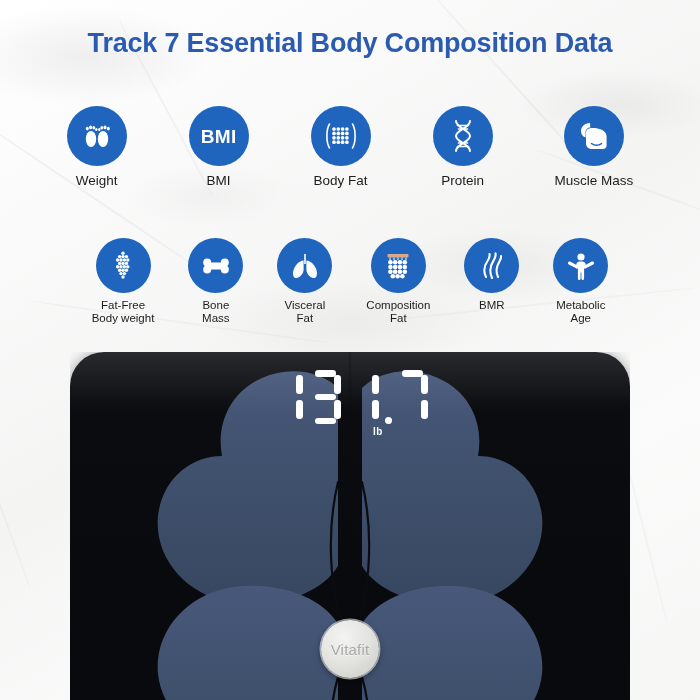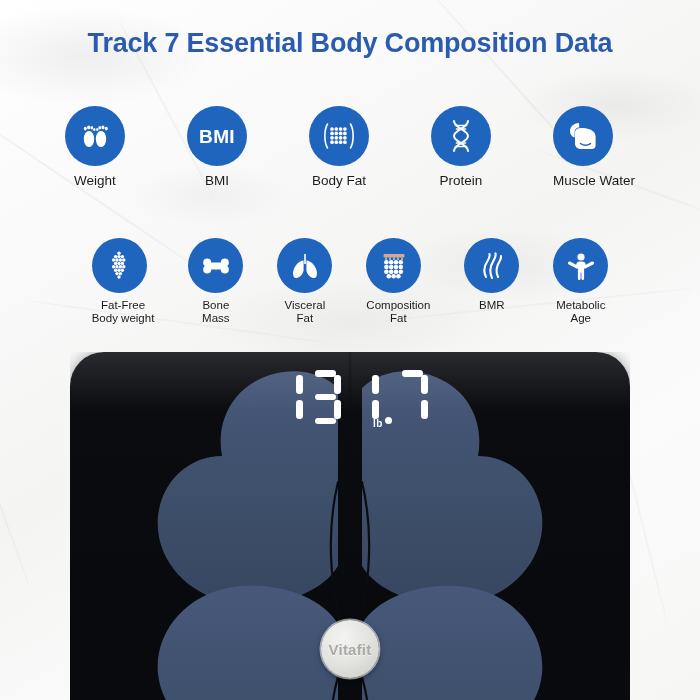--- a/index.html
+++ b/index.html
@@ -33,21 +33,21 @@
     letter-spacing:-.2px;
     color:#2b5bb0;
     white-space:nowrap;
   }
 
   
   .row{ position:absolute; left:0; width:100%; display:flex; justify-content:center; }
   .row1{ top:106px; gap:62px; }
   .row2{ top:238px; gap:34px; }
 
-  .cell{ display:flex; flex-direction:column; }
+  .cell{ display:flex; flex-direction:column; align-items:center; }
 
   .circle{
     border-radius:50%;
     background:#1f64bd;
     display:flex; align-items:center; justify-content:center;
     position:relative;
   }
   .row1 .circle{ width:60px; height:60px; }
   .row2 .circle{ width:55px; height:55px; }
 
@@ -90,29 +90,30 @@
   .hub{
     position:absolute; left:50%; top:268px;
     width:58px; height:58px; margin-left:-29px;
     border-radius:50%;
     background:radial-gradient(circle at 38% 30%, #f4f4f2 0%, #e3e3e0 48%, #c9c9c6 100%);
     box-shadow:0 0 0 1.5px rgba(255,255,255,.55), 0 2px 6px rgba(0,0,0,.55);
     display:flex; align-items:center; justify-content:center;
     z-index:5;
   }
   .hub-text{
-    color:#a9a9a6; font-size:15px; font-weight:bold; letter-spacing:.2px;
+    color:#a9a9a6; font-size:15px; font-weight:normal; letter-spacing:.2px;
     text-shadow:0 1px 0 rgba(255,255,255,.5);
   }
 
   
   .readout{
     position:absolute; left:0; top:18px; width:100%;
     display:flex; flex-direction:column; align-items:center;
     z-index:7;
+    gap:8px;
   }
   .digits{ display:flex; align-items:flex-start; }
   .unit{
     color:#ffffff; font-size:10px; font-weight:bold;
     margin-top:-6px; margin-left:56px; letter-spacing:.5px;
   }
 </style>
 </head>
 <body>
 
@@ -205,21 +206,21 @@
   <div class="cell">
     <div class="circle">
       <svg width="36" height="34" viewBox="0 0 36 34">
         <g fill="#fff">
           <path d="M14 4 C8.5 4 5 7.8 5 12.2 C5 15.4 7 17.6 9.6 18.6 L9.6 13.6 C9.6 10.6 11.6 8.6 14.3 8.6 L14 4 Z"></path>
           <path d="M13.2 9.4 C11.2 9.8 10 11.4 10 13.7 L10 24.5 C10 27.6 12.4 30 15.6 30 L27 30 C29.2 30 30.6 28.6 30.6 26.7 L30.6 17.6 C30.6 13.2 26.6 10.3 21.6 9.5 C18.6 9.0 15.6 9.0 13.2 9.4 Z"></path>
         </g>
         <path d="M15.5 24.5 C18.5 26.6 22.5 26.6 25.5 24.6" stroke="#1f64bd" stroke-width="1.5" fill="none" stroke-linecap="round"></path>
       </svg>
     </div>
-    <div class="lbl">Muscle Water</div>
+    <div class="lbl">Muscle Mass</div>
   </div>
 
 </div>
 
 <div class="row row2">
 
   <div class="cell">
     <div class="circle">
       <svg width="30" height="34" viewBox="0 0 30 34">
         <g fill="#fff">

